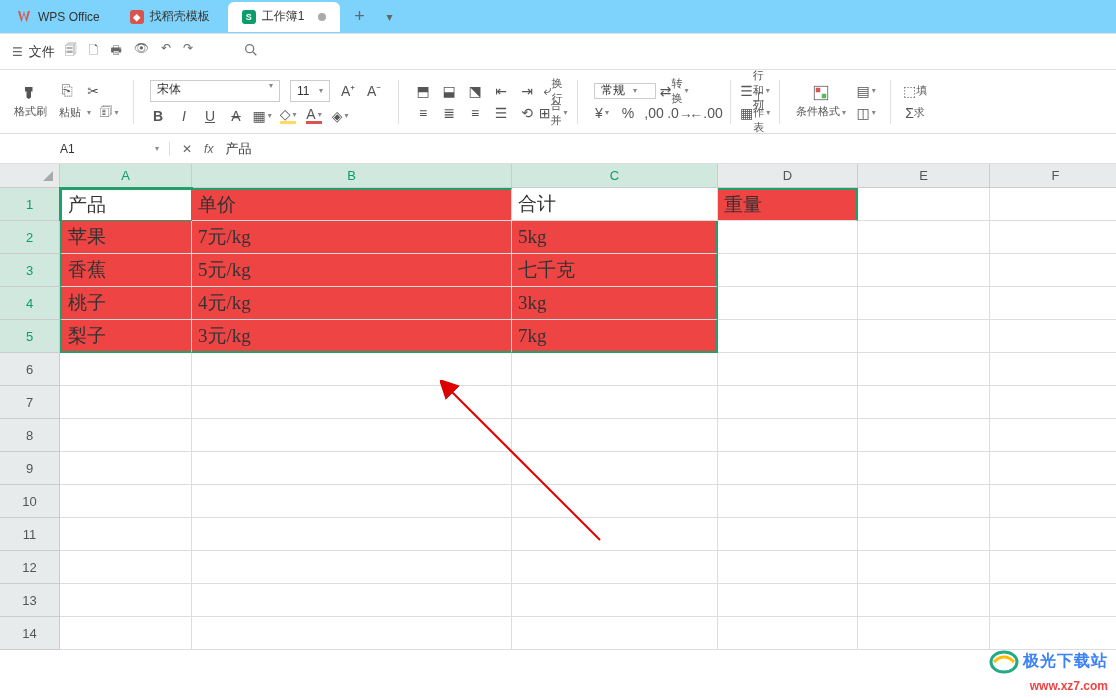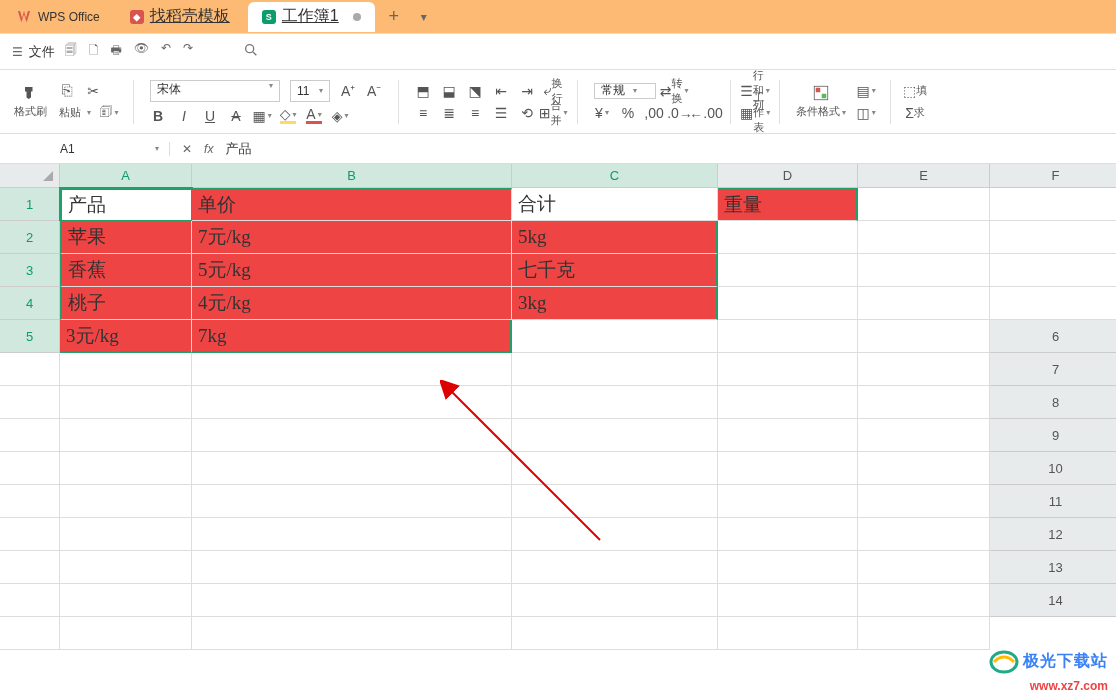--- a/index.html
+++ b/index.html
@@ -1,27 +1,27 @@
 <!DOCTYPE html>
 <html><head>
 <meta charset="utf-8">
 <style>
 * { box-sizing: border-box; margin: 0; padding: 0; font-family: "Microsoft YaHei", Arial, sans-serif; }
 body { background: #fff; font-size: 12px; color: #333; }
 
 
-.titlebar { height: 34px; background: #fdba74; display: flex; align-items: center; border-bottom: 1px solid #e0e0e0; }
+.titlebar { height: 34px; background: #7dd3fc; display: flex; align-items: center; border-bottom: 1px solid #e0e0e0; }
 .app-logo { display: flex; align-items: center; padding: 0 16px; gap: 6px; }
 .app-logo svg { width: 16px; height: 16px; }
 .tab { display: flex; align-items: center; height: 30px; padding: 0 14px; gap: 6px; border-radius: 6px 6px 0 0; margin-right: 4px; position: relative; }
 .tab-active { background: #fff; }
 .tab-icon { width: 14px; height: 14px; display: flex; align-items: center; justify-content: center; border-radius: 3px; color: #fff; font-size: 9px; font-weight: bold; }
 .tab-red { background: #d9534f; }
 .tab-green { background: #0d9c6b; }
-.tab-label { font-size: 16px; text-decoration: underline; }
+.tab-label { font-size: 12px; }
 .tab-dirty { width: 8px; height: 8px; border-radius: 50%; background: #aaa; margin-left: 8px; }
 .tab-add { width: 30px; text-align: center; font-size: 18px; color: #666; }
 
 
 .menubar { height: 36px; display: flex; align-items: center; padding: 0 12px; border-bottom: 1px solid #e0e0e0; gap: 0; }
 .menu-hamburger { margin-right: 6px; color: #666; }
 .menu-file { margin-right: 10px; font-size: 13px; }
 .menu-icons { display: flex; gap: 12px; margin-right: 30px; color: #666; }
 .menu-icons span { cursor: pointer; }
 .menu-tabs { display: flex; gap: 24px; }
@@ -290,20 +290,21 @@
 
   <div class="rowh rowh-sel">4</div>
   <div class="cell sel-range sel-border-left">桃子</div>
   <div class="cell sel-range">4元/kg</div>
   <div class="cell sel-range sel-border-right">3kg</div>
   <div class="cell"></div>
   <div class="cell"></div>
   <div class="cell"></div>
 
   <div class="rowh rowh-sel">5</div>
+  <div class="cell sel-range sel-border-left sel-border-bottom">梨子</div>
   <div class="cell sel-range sel-border-bottom">3元/kg</div>
   <div class="cell sel-range sel-border-right sel-border-bottom">7kg</div>
   <div class="cell"></div>
   <div class="cell"></div>
   <div class="cell"></div>
 
   <div class="rowh">6</div>
     <div class="cell"></div>
     <div class="cell"></div>
     <div class="cell"></div>

